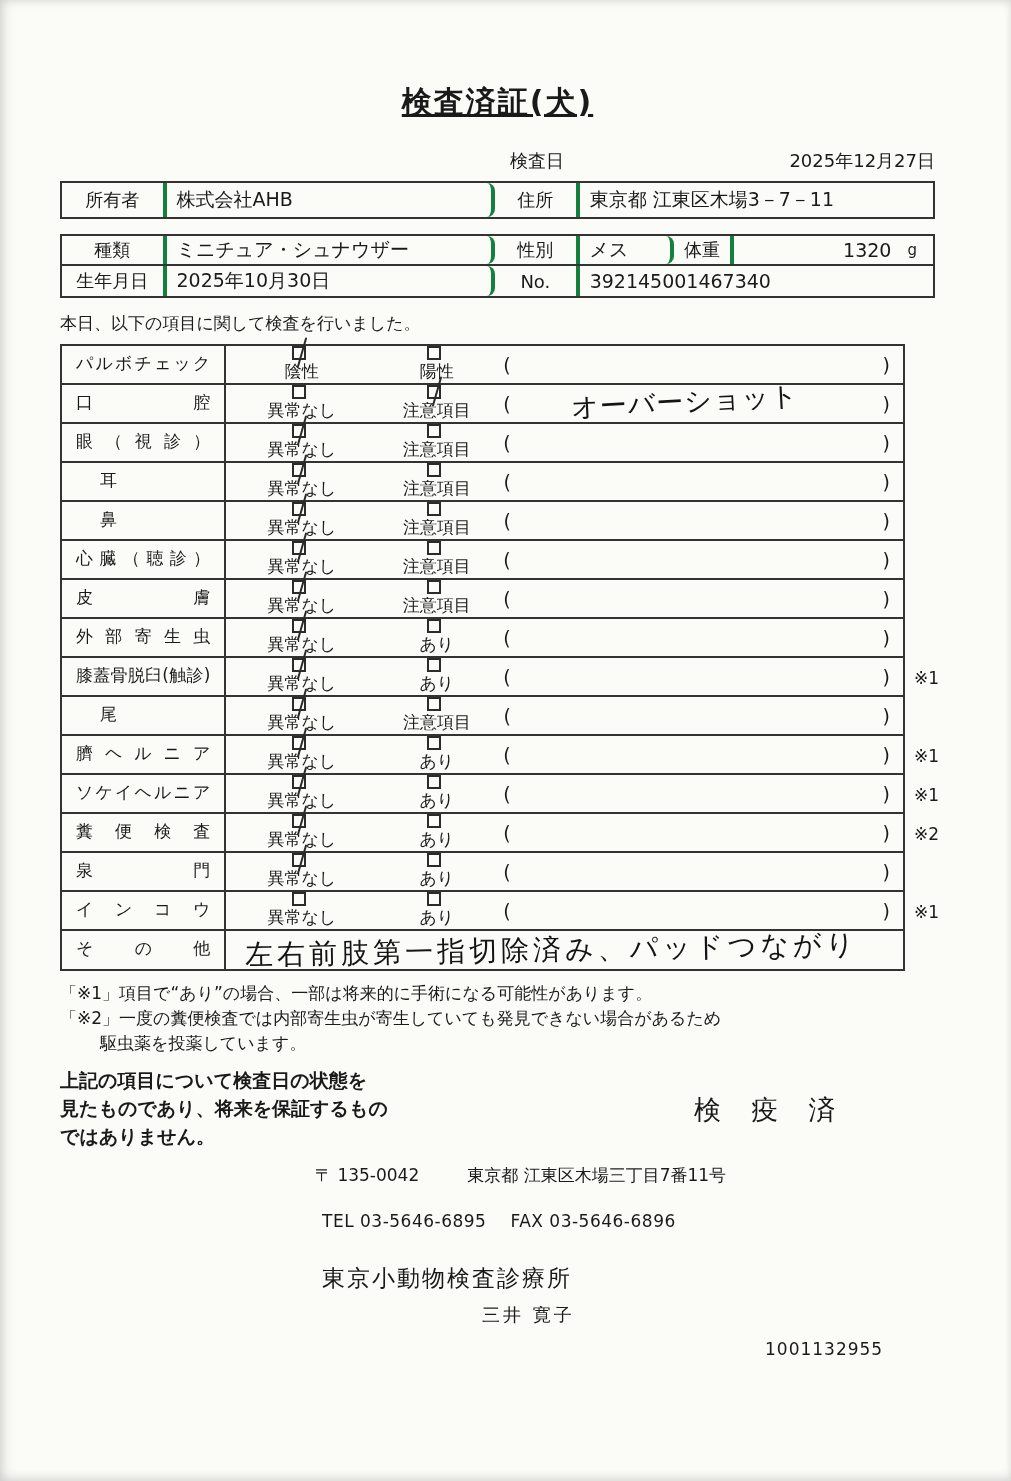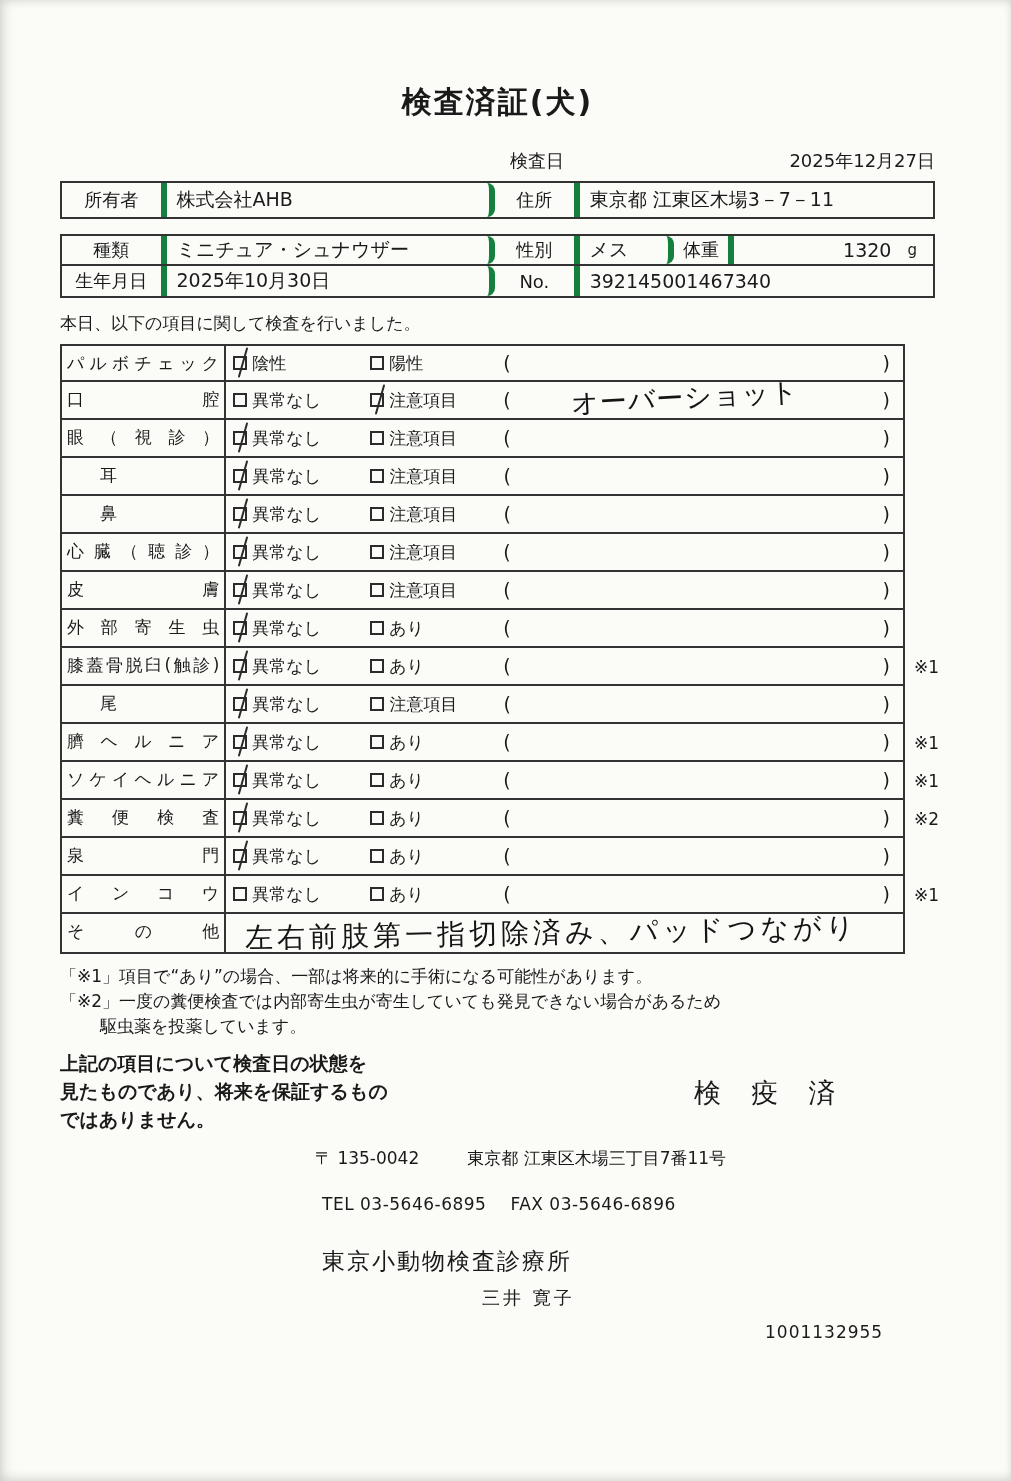--- a/index.html
+++ b/index.html
@@ -3,47 +3,47 @@
 <meta charset="utf-8">
 <style>
   * { margin:0; padding:0; box-sizing:border-box; }
   html,body { background:#d9d9d6; }
   body { font-family:"DejaVu Sans","Liberation Sans",sans-serif; color:#1a1a1a; }
   .page {
     width:1011px; height:1481px; background:#fbfbf8; position:relative;
     padding:82px 76px 0 60px; overflow:hidden;
     box-shadow: inset 5px 0 12px rgba(0,0,0,.10), inset 0 -4px 10px rgba(0,0,0,.07), inset 0 3px 6px rgba(0,0,0,.04);
   }
-  .title { text-align:center; font-size:30px; font-weight:600; letter-spacing:2px; }
+  .title { text-align:center; font-size:30px; font-weight:600; letter-spacing:2px;text-decoration:underline; }
   .daterow { display:flex; justify-content:space-between; margin:26px 0 8px 450px; font-size:18px; }
   
   .itable { border:2px solid #333; }
   .t1 { display:flex; height:38px; }
   .t2 { margin-top:15px; }
   .trow { display:flex; height:30px; }
   .trow.first { border-bottom:2px solid #333; }
-  .cell { border-right:6px solid #15803d; display:flex; align-items:center; font-size:19px; overflow:hidden; }
+  .cell { border-right:4px solid #15803d; display:flex; align-items:center; font-size:19px; overflow:hidden; }
   .cell.last { border-right:none; }
   .cell.head { justify-content:center; font-size:18px; }
   .cell.val { padding-left:10px;border-radius:8px; }
   .w105{width:105px} .w330{width:330px} .w85{width:85px} .w95{width:95px} .w60{width:60px} .w200{width:200px} .w355{width:355px}
   .weight { justify-content:flex-end; padding-right:16px; gap:16px; }
   .weight .unit { font-size:15px; }
   .intro { margin-top:14px; font-size:17px; }
   
   .insp { margin-top:9px; width:892px; }
   .irow { display:flex; min-height:38px; }
   .rbox { display:flex; width:845px; border-left:2px solid #333; border-right:2px solid #333; border-bottom:2px solid #333; }
   .irow:first-child .rbox { border-top:2px solid #333; }
-  .clabel { width:165px; border-right:2px solid #333; font-size:17px; line-height:34px; padding:0 5px; overflow:hidden; white-space:nowrap; }
+  .clabel { width:165px; border-right:2px solid #333; font-size:17px; line-height:34px; padding:0 14px; overflow:hidden; white-space:nowrap; }
   .jlabel { text-align:justify; text-align-last:justify; text-justify:inter-character; }
   .single { padding-left:38px; }
   .ccontent { width:680px; display:flex; align-items:center; padding-left:7px; }
   .ccontent.other { padding-left:19px; position:relative; overflow:visible; }
-  .opt { width:137px; display:flex; align-items:center; font-size:17px; }
+  .opt { width:137px; display:flex; align-items:center; font-size:17px;flex-direction:column; }
   .opt.o2 { width:133px; }
   .cb { position:relative; width:14px; height:14px; border:2px solid #2b2b2b; margin-right:5px; flex:none; background:#fbfbf8; }
   .cb[data-checked="true"]::after {
     content:""; position:absolute; left:7px; top:-11px; width:2px; height:31px;
     background:#2a2a2a; transform:rotate(16deg); border-radius:2px;
   }
   .paren { flex:1; display:flex; align-items:center; justify-content:space-between; padding-right:13px; font-size:19px; position:relative; }
   .hand { color:#141414; font-weight:500; }
   .pnote { position:absolute; left:68px; top:50%; transform:translateY(-56%) rotate(-3deg); font-size:27px; white-space:nowrap; letter-spacing:1px; }
   .bighand { font-size:28px; white-space:nowrap; transform:rotate(-1deg); letter-spacing:4px; align-self:center; }

